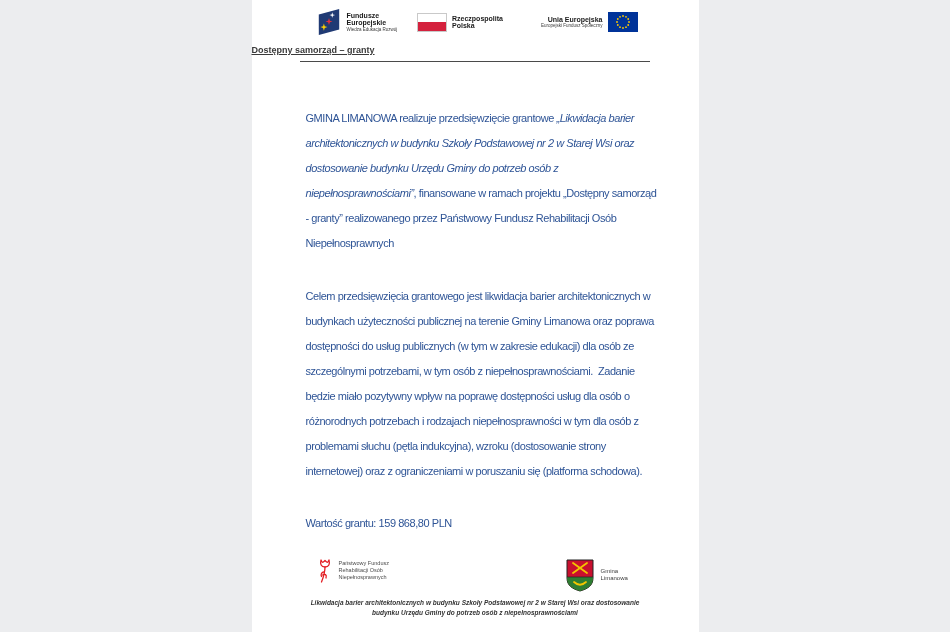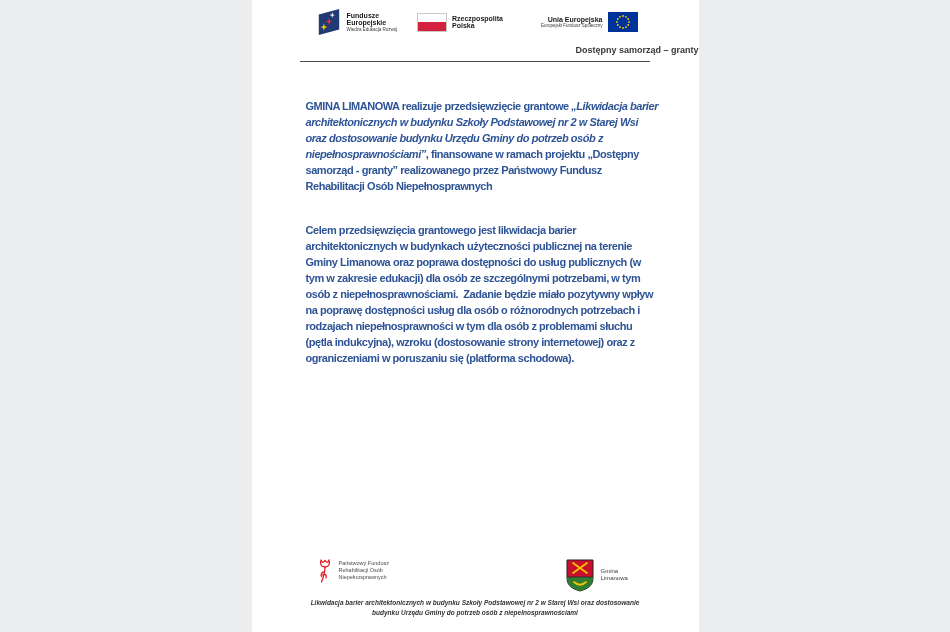--- a/index.html
+++ b/index.html
@@ -34,35 +34,35 @@
   .eu-text { width: 72px; text-align: right; }
   .pl-flag {
     width: 30px; height: 19px; border: 1px solid #c9c9c9; box-sizing: border-box;
   }
   .pl-flag .top { height: 50%; background: #ffffff; }
   .pl-flag .bottom { height: 50%; background: #D4213D; }
 
   
   .doc-title {
     position: absolute; top: 45px; left: 0; width: 100%;
-    text-align: right;
-    font-size: 9px; font-weight: 700; color: #3a3a3a;
+    text-align: left;
+    font-size: 9px; font-weight: 700; color: #3a3a3a; text-decoration: underline;
   }
   .rule {
     position: absolute; top: 61px; left: 48px; width: 350px;
     border-top: 1.2px solid #4a4a4a;
   }
 
   
   .body-text {
-    position: absolute; top: 98px; left: 54px; width: 353px;
+    position: absolute; top: 106px; left: 54px; width: 353px;
     color: #2E5496;
-    font-size: 11px; font-weight: 700;
+    font-size: 11px; font-weight: 400;
     letter-spacing: -0.45px;
-    line-height: 16px;
+    line-height: 25px;
   }
   .para { margin: 0; white-space: pre-wrap; }
   .para.p2 { margin-top: 28px; }
   .para.value { margin-top: 27px; }
   .it { font-style: italic; }
 
   
   .pfron {
     position: absolute; top: 558px; left: 66px;
     display: flex; align-items: flex-start; gap: 5px;
@@ -138,20 +138,21 @@
       </svg>
     </div>
   </div>
 
   <div class="doc-title">Dostępny samorząd – granty</div>
   <div class="rule"></div>
 
   <div class="body-text">
     <p class="para"><span>GMINA LIMANOWA realizuje przedsięwzięcie grantowe </span><span class="it">„Likwidacja barier architektonicznych w budynku Szkoły Podstawowej nr 2 w Starej Wsi oraz dostosowanie budynku Urzędu Gminy do potrzeb osób z niepełnosprawnościami”</span><span>, finansowane w ramach projektu „Dostępny samorząd - granty” realizowanego przez Państwowy Fundusz Rehabilitacji Osób Niepełnosprawnych</span></p>
     <p class="para p2">Celem przedsięwzięcia grantowego jest likwidacja barier architektonicznych w budynkach użyteczności publicznej na terenie Gminy Limanowa oraz poprawa dostępności do usług publicznych (w tym w zakresie edukacji) dla osób ze szczególnymi potrzebami, w tym osób z niepełnosprawnościami.  Zadanie będzie miało pozytywny wpływ na poprawę dostępności usług dla osób o różnorodnych potrzebach i rodzajach niepełnosprawności w tym dla osób z problemami słuchu (pętla indukcyjna), wzroku (dostosowanie strony internetowej) oraz z ograniczeniami w poruszaniu się (platforma schodowa).</p>
+    <p class="para value">Wartość grantu: 159 868,80 PLN</p>
   </div>
 
   <div class="pfron">
     <svg width="16" height="26" viewBox="0 0 16 26">
       <g fill="none" stroke="#E31E24" stroke-width="1.3" stroke-linecap="round" stroke-linejoin="round">
         <path d="M3,2 C2,6 3,9 7,9 C11,9 12,6 11,2 C9.5,5 9.5,5 7,2.5 C4.5,5 4.5,5 3,2 Z"></path>
         <path d="M7,9 C7,14 5.5,19 3.5,24"></path>
         <path d="M4.5,17 C7,15.5 9,16.5 8,20"></path>
         <path d="M5.5,14 C3.5,14.5 2.5,16.5 3.5,18.5"></path>
       </g>

